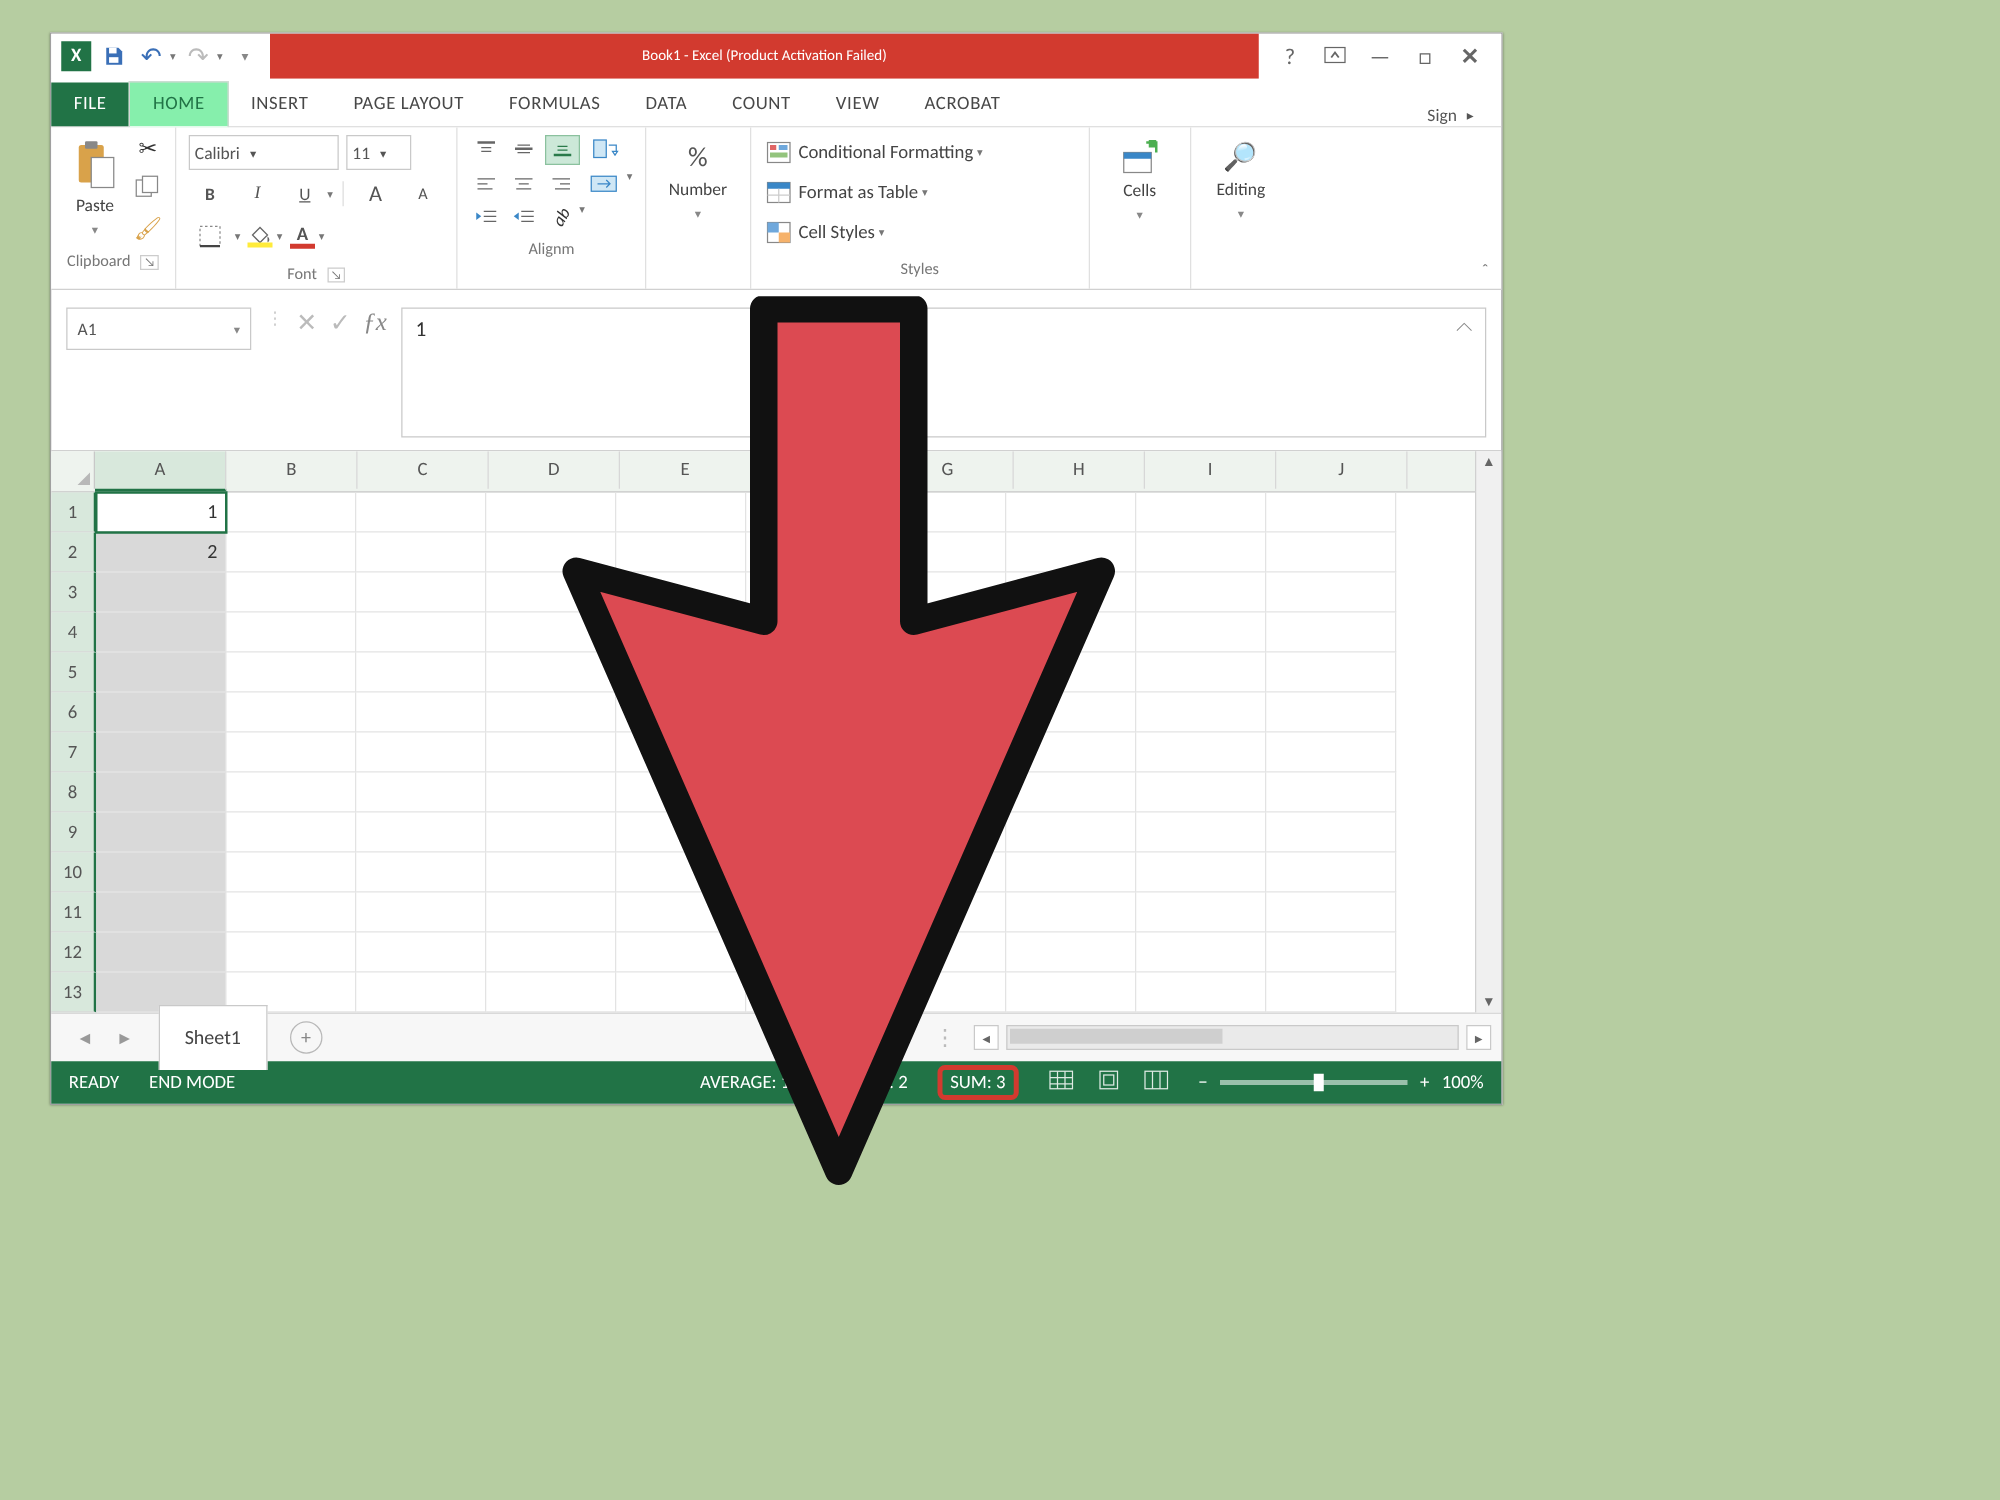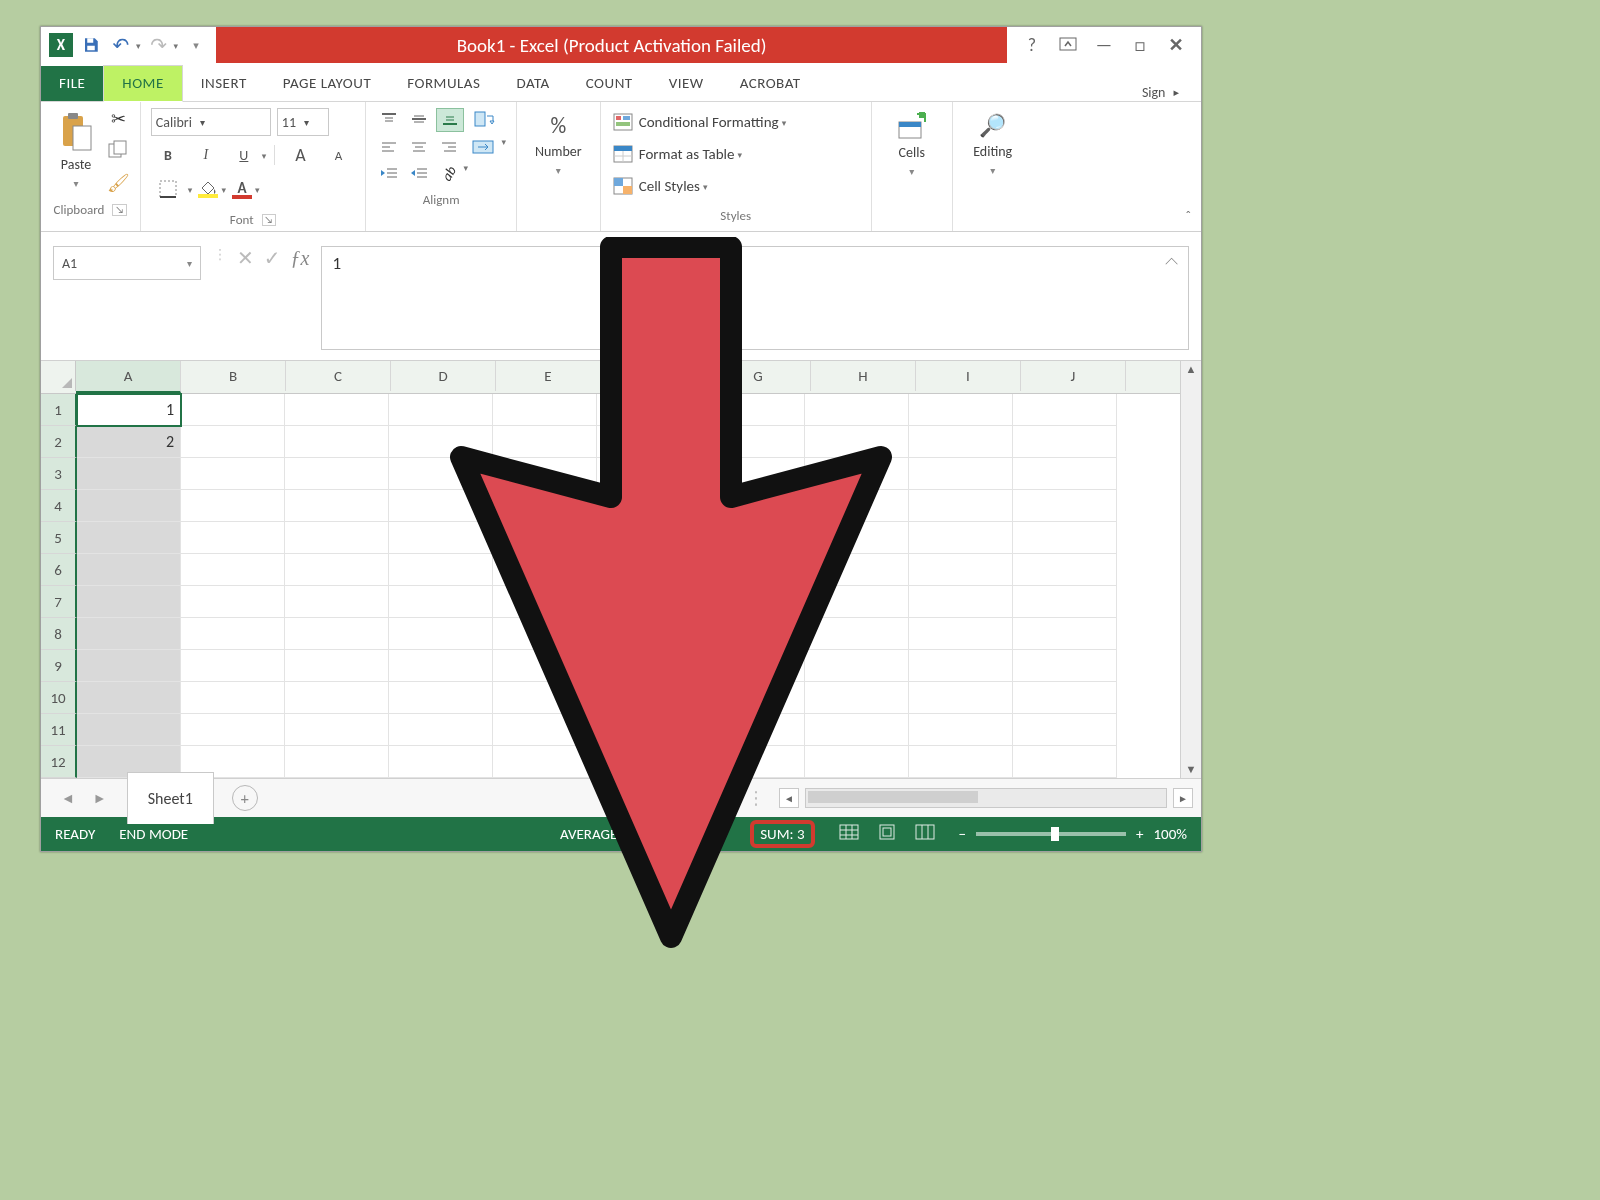--- a/index.html
+++ b/index.html
@@ -8,28 +8,28 @@
   .window{background:#fff;border:1px solid #a0a0a0;width:1162px;box-sizing:border-box;box-shadow:0 0 2px rgba(0,0,0,.4);}
   
   .titlebar{display:flex;align-items:stretch;height:36px;background:#fff;}
   .qat{display:flex;align-items:center;gap:6px;padding:0 8px;}
   .excel-logo{width:24px;height:24px;background:#217346;position:relative;display:inline-flex;align-items:center;justify-content:center;color:#fff;font-weight:bold;font-size:15px;}
   .excel-logo::before{content:"X";}
   .icon{width:24px;height:24px;display:inline-flex;align-items:center;justify-content:center;color:#555;font-size:16px;border-radius:2px;}
   .icon-btn{cursor:pointer;}
   .save-icon svg{width:18px;height:18px;}
   .tiny-arrow{font-size:9px;color:#777;margin-left:-3px;}
-  .title-red{flex:1;background:#d23a2f;color:#fff;display:flex;align-items:center;justify-content:center;font-size:19px;}
+  .title-red{flex:1;background:#d23a2f;color:#fff;display:flex;align-items:center;justify-content:center;font-size:12px;}
   .win-controls{display:flex;align-items:center;gap:14px;padding:0 14px;}
   .win-controls .wc{font-size:18px;color:#666;width:22px;text-align:center;}
   
   .ribbon-tabs{display:flex;align-items:flex-end;height:38px;background:#fff;border-bottom:1px solid #d6d6d6;position:relative;}
   .tab{padding:8px 18px 9px;color:#484848;font-size:15px;letter-spacing:.5px;}
   .tab.file{background:#217346;color:#fff;}
-  .tab.active{color:#217346;border:1px solid #d6d6d6;border-bottom:1px solid #fff;background:#bef264;margin-bottom:-1px;}
+  .tab.active{color:#217346;border:1px solid #d6d6d6;border-bottom:1px solid #fff;background:#86efac;margin-bottom:-1px;}
   .tabs-right{margin-left:auto;display:flex;align-items:center;gap:8px;padding-right:22px;color:#555;}
   
   .ribbon{display:flex;align-items:stretch;background:#fff;border-bottom:1px solid #d0d0d0;position:relative;}
   .group{border-right:1px solid #e0e0e0;padding:6px 10px 2px;display:flex;flex-direction:column;gap:4px;min-width:60px;}
   .group-label{display:flex;justify-content:center;align-items:center;gap:8px;color:#777;font-size:13px;padding:4px 0 2px;}
   .launcher{font-size:10px;color:#777;border:1px solid #ccc;padding:0 2px;line-height:10px;}
   .rows3{display:flex;gap:6px;align-items:flex-start;}
   .stackv{display:flex;flex-direction:column;align-items:center;gap:2px;}
   .btn{display:inline-flex;align-items:center;justify-content:center;border:1px solid transparent;padding:2px 4px;min-width:24px;height:24px;color:#555;font-size:14px;}
   .font-select{border:1px solid #c9c9c9;height:26px;display:flex;align-items:center;padding:0 4px;gap:8px;color:#555;}
@@ -556,20 +556,33 @@
               <div class="cell"></div>
               <div class="cell"></div>
               <div class="cell"></div>
               <div class="cell"></div>
               <div class="cell"></div>
               <div class="cell"></div>
               <div class="cell"></div>
             </div>
             <div class="row">
               <div class="rowh sel">12</div>
+              <div class="cell colsel"></div>
+              <div class="cell"></div>
+              <div class="cell"></div>
+              <div class="cell"></div>
+              <div class="cell"></div>
+              <div class="cell"></div>
+              <div class="cell"></div>
+              <div class="cell"></div>
+              <div class="cell"></div>
+              <div class="cell"></div>
+            </div>
+            <div class="row">
+              <div class="rowh sel">13</div>
               <div class="cell colsel"></div>
               <div class="cell"></div>
               <div class="cell"></div>
               <div class="cell"></div>
               <div class="cell"></div>
               <div class="cell"></div>
               <div class="cell"></div>
               <div class="cell"></div>
               <div class="cell"></div>
               <div class="cell"></div>

